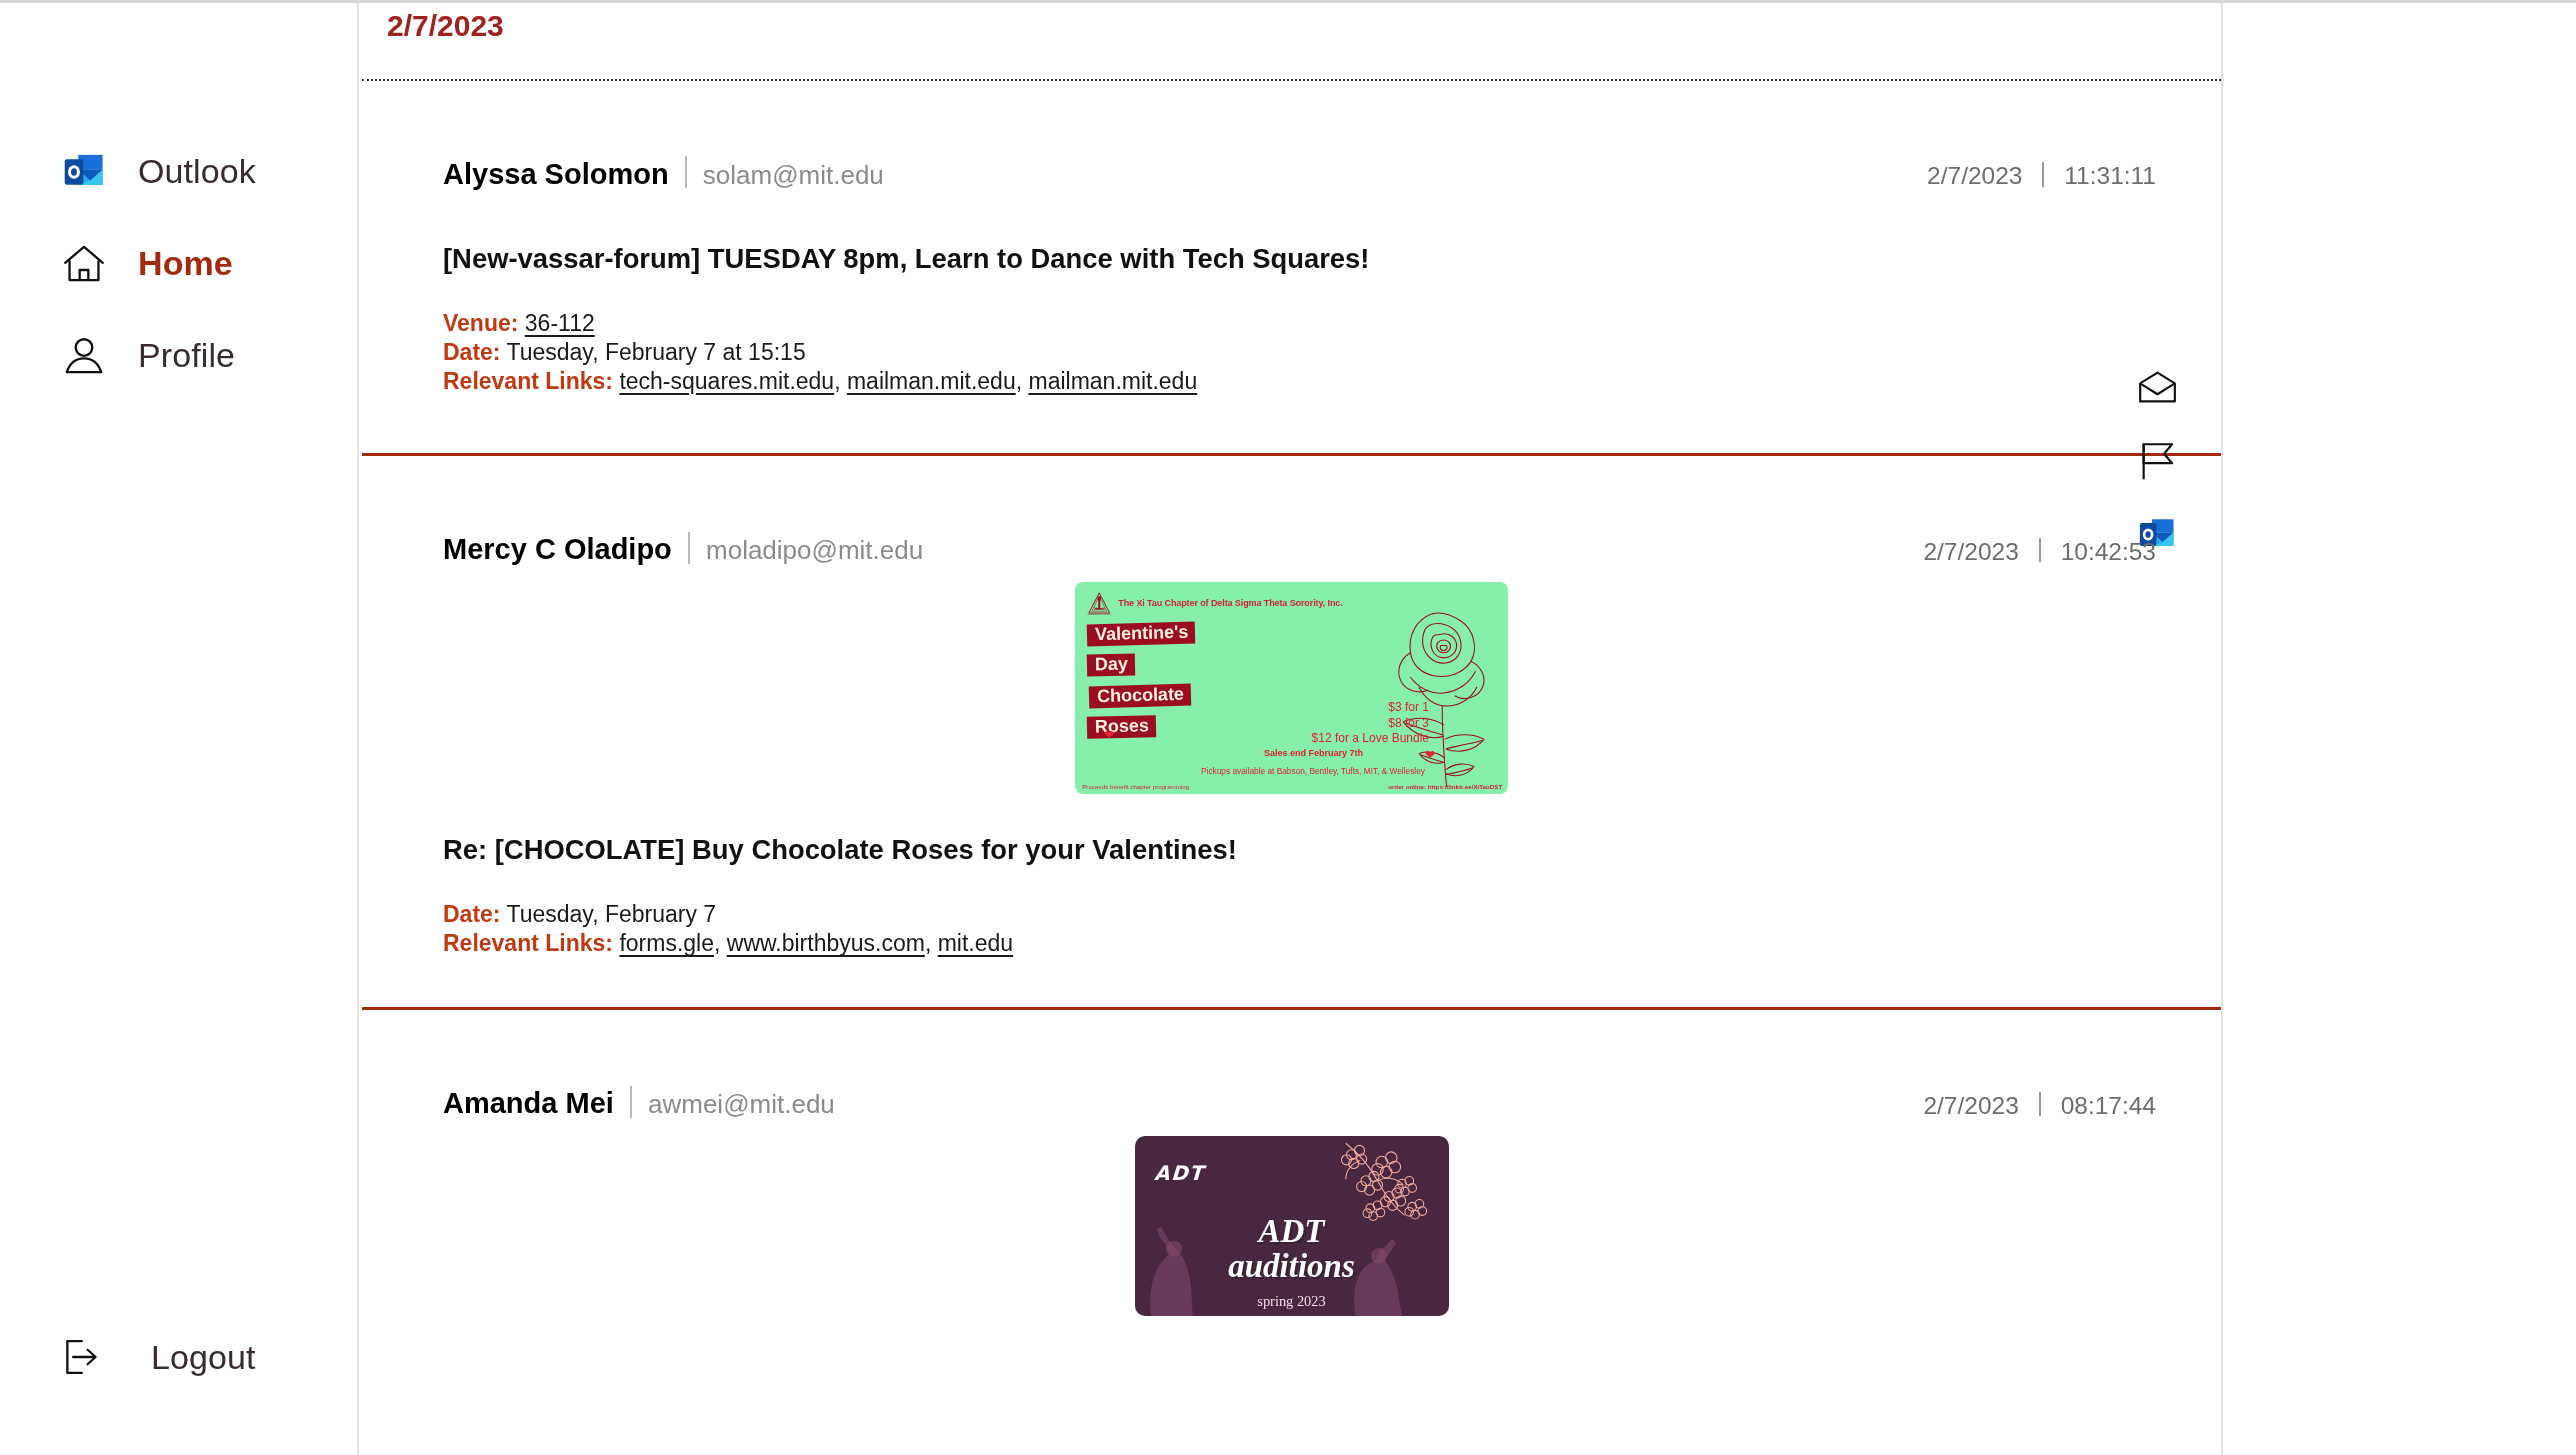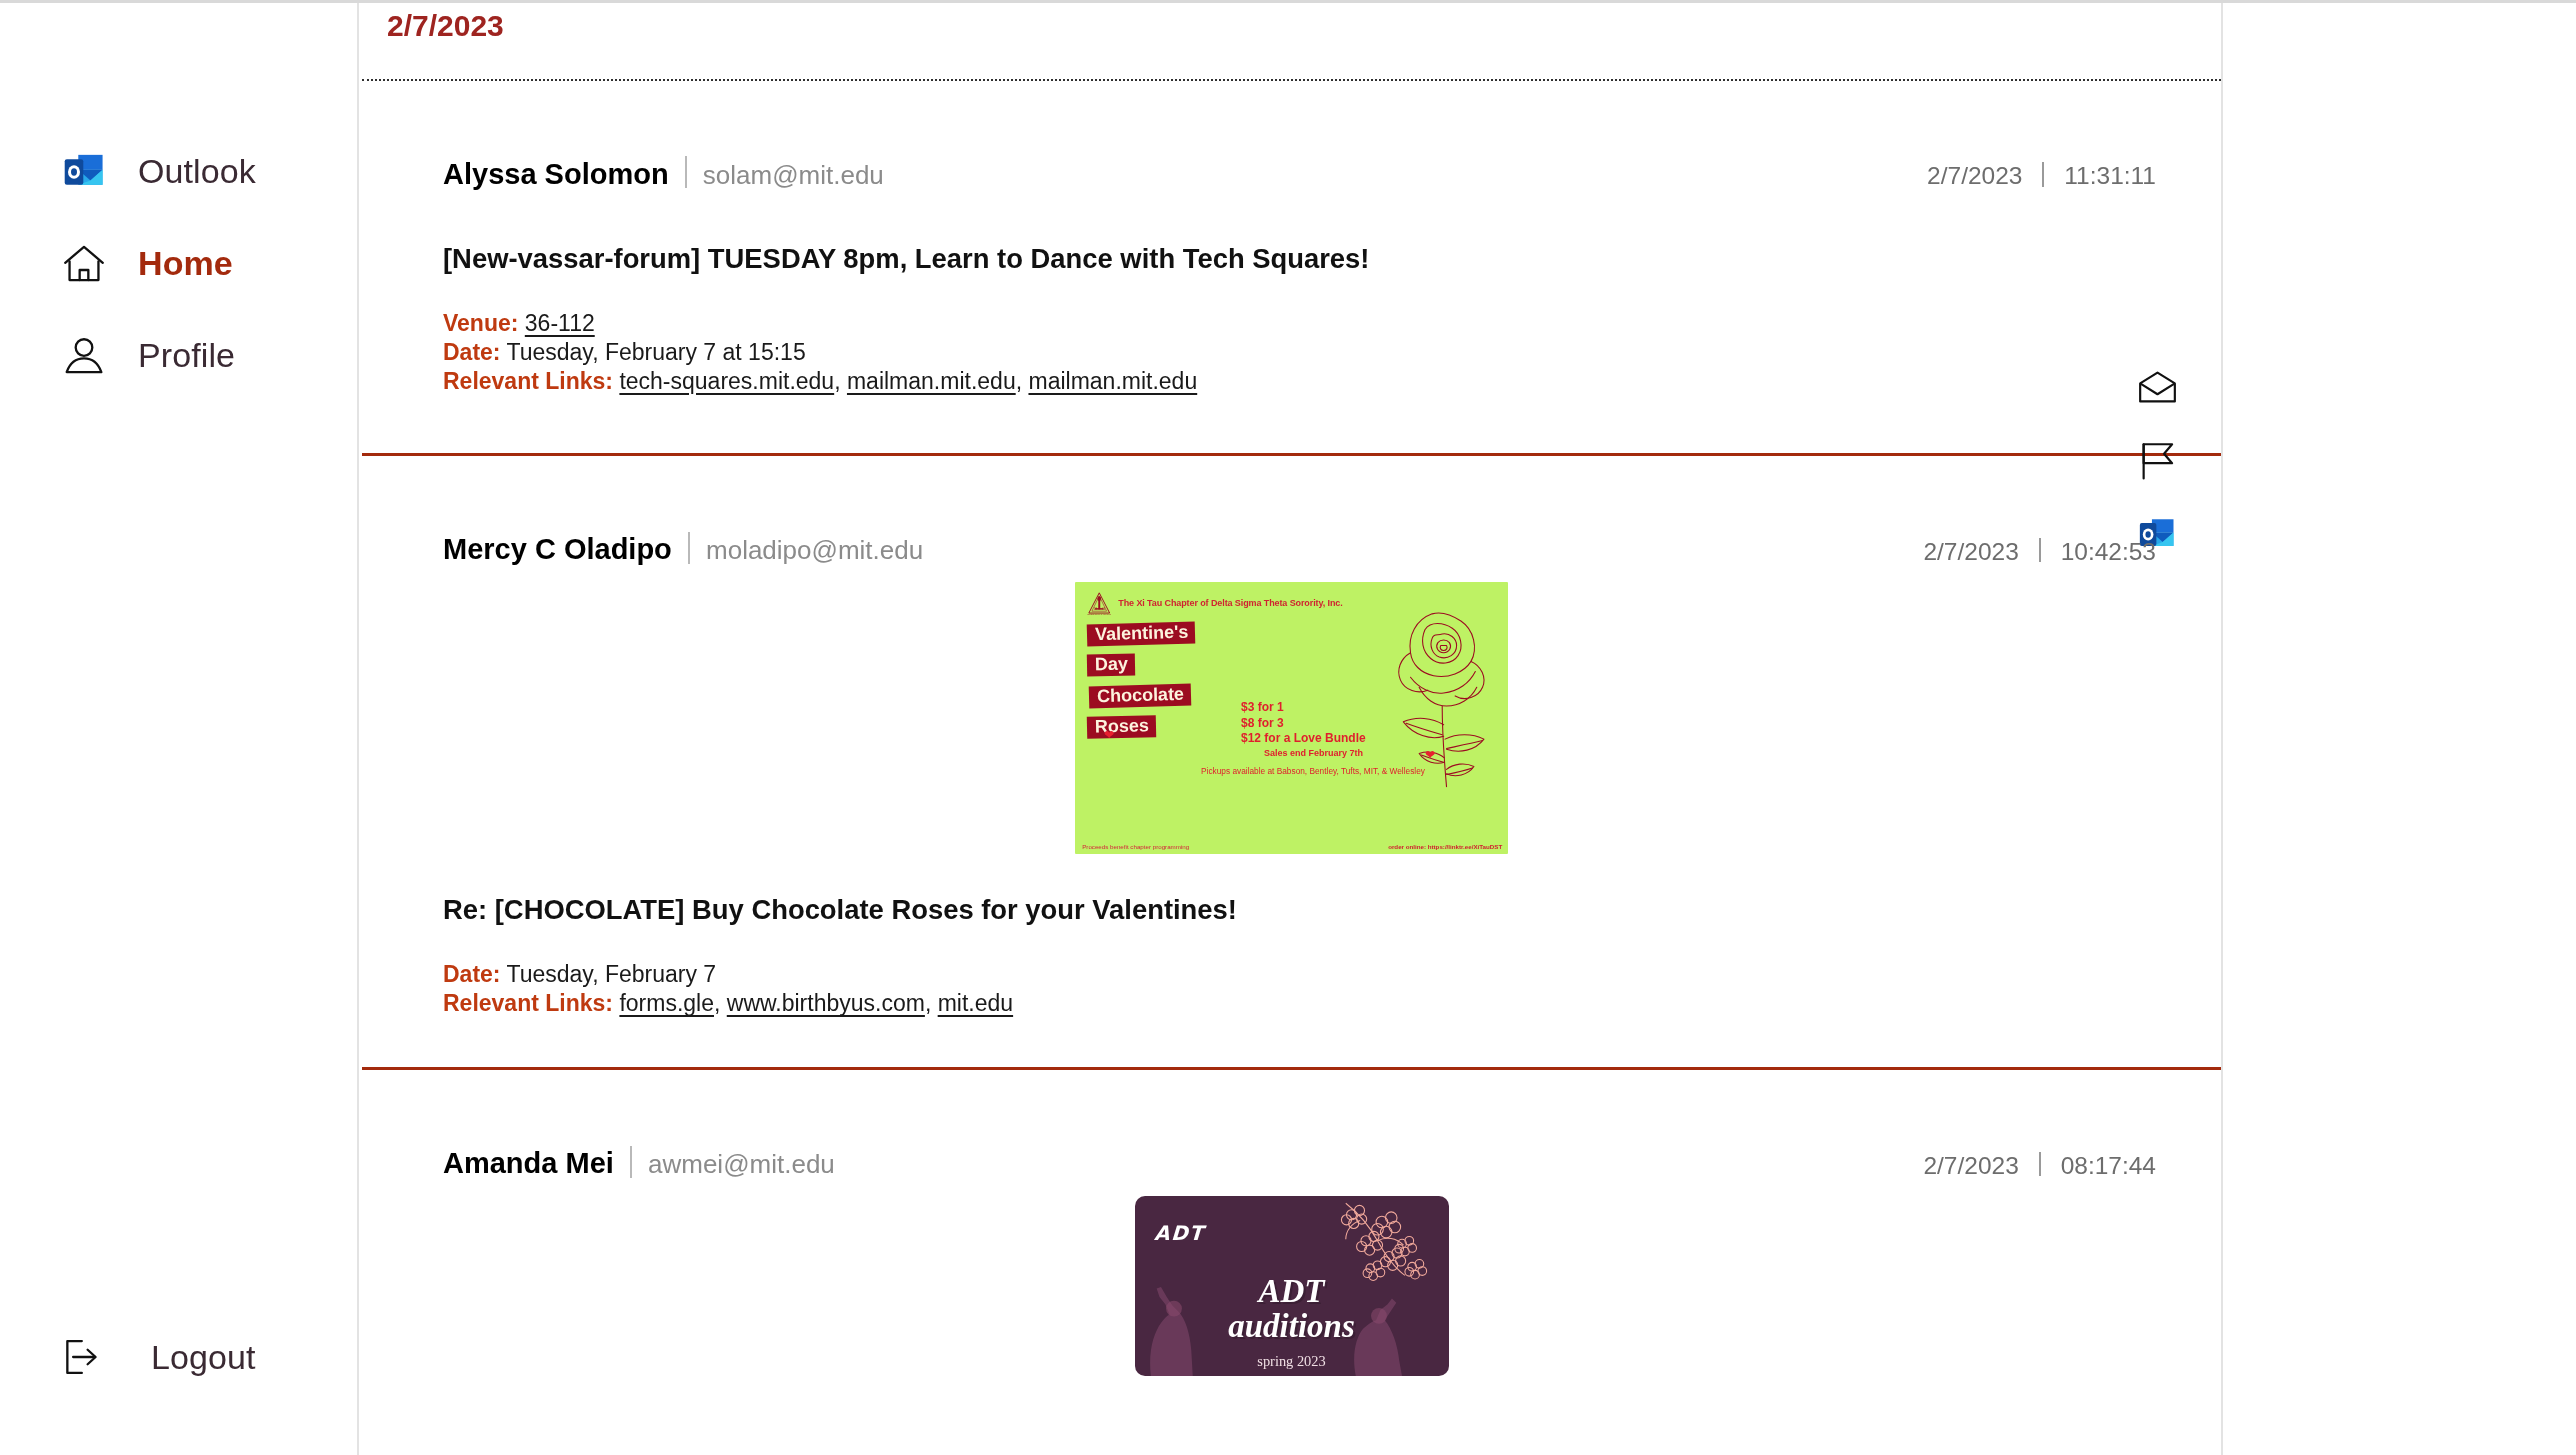--- a/index.html
+++ b/index.html
@@ -106,22 +106,22 @@
     position: absolute; right: 43px;
     display: flex; flex-direction: column; align-items: center; gap: 32px;
   }
   .action-btn { width: 42px; height: 42px; display:flex; align-items:center; justify-content:center; cursor:pointer; }
 
   
   .attach-wrap { display: flex; justify-content: center; }
 
   
   .flyer-val {
-    position: relative; width: 433px; height: 272px;
-    background: #bef264; border-radius: 1px; overflow: hidden;
+    position: relative; width: 433px; height: 212px;
+    background: #86efac; border-radius: 8px; overflow: hidden;
     font-family: "Liberation Sans", sans-serif;
   }
   .val-header {
     position: absolute; top: 8.7px; left: 11.6px; right: 7.2px;
     display: flex; align-items: center; gap: 7.2px;
   }
   .val-org {
     font-size: 9px; font-weight: 700; color: #cf2430; letter-spacing: -0.1px;
   }
   .val-tag {
@@ -129,21 +129,21 @@
     font-weight: 700; padding: 1.4px 6.5px 2.9px 8px; line-height: 1;
     white-space: nowrap;
   }
   .vt1 { top: 41px; left: 11.6px; font-size: 18px; transform: rotate(-1.6deg); }
   .vt2 { top: 72px; left: 11.6px; font-size: 18px; transform: rotate(-1.1deg); }
   .vt3 { top: 103px; left: 14.4px; font-size: 18px; transform: rotate(-1.6deg); }
   .vt4 { top: 134px; left: 11.6px; font-size: 18px; transform: rotate(-1.3deg); }
 
   .val-price {
     position: absolute; top: 118px; left: 166px; width: 188px;
-    text-align: left; color: #e01f2d; font-weight: 700;
+    text-align: right; color: #e01f2d; font-weight: 400;
     font-size: 12px; line-height: 1.26;
   }
   .val-sales {
     position: absolute; top: 167px; left: 130px; width: 217px;
     text-align: center; color: #e01f2d; font-size: 9px;
     font-weight: 600; line-height: 1.0;
   }
   .val-pickup {
     position: absolute; top: 184px; left: 119px; width: 238px;
     text-align: center; color: #e01f2d; font-size: 8.3px;

